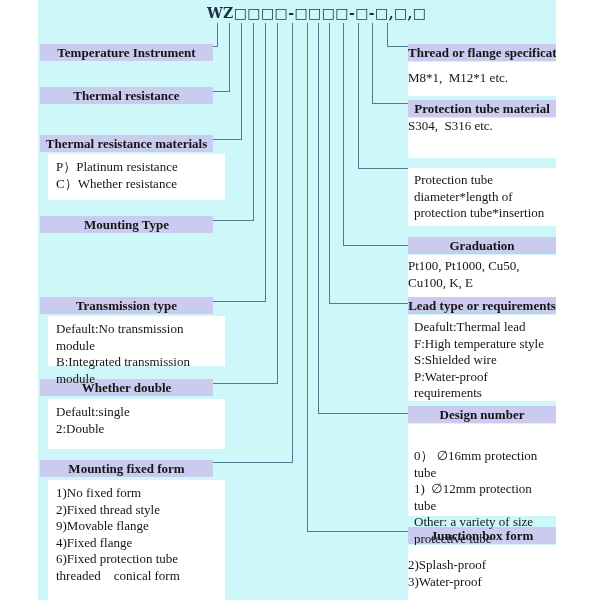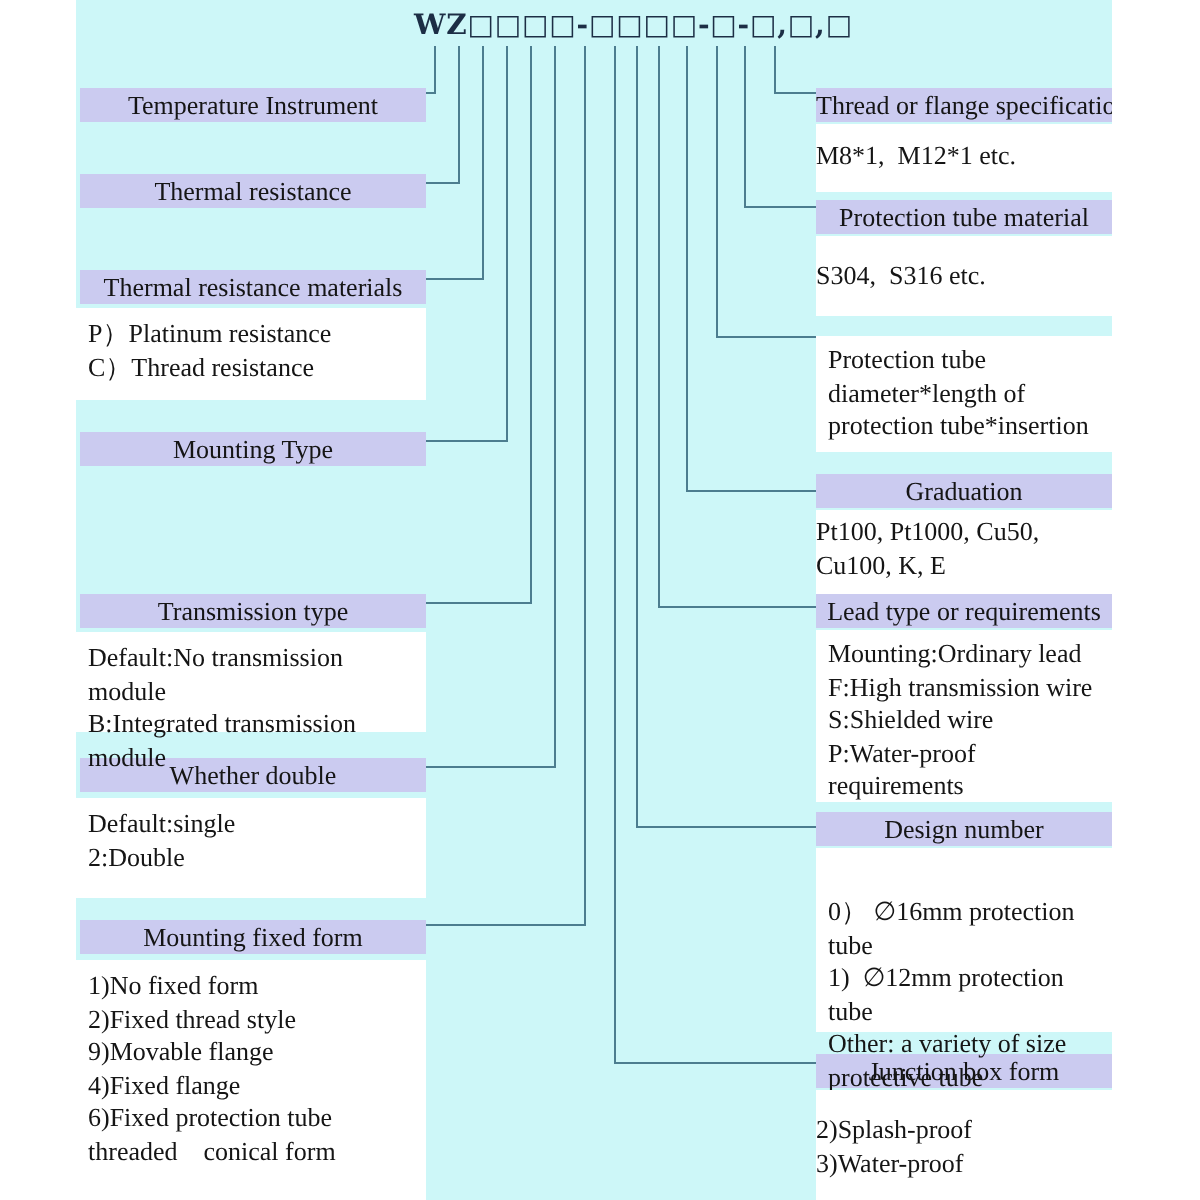--- a/index.html
+++ b/index.html
@@ -10,28 +10,28 @@
     color:#151515;font-size:13px;
   }
   .canvas{position:absolute;left:38px;top:0;width:518px;height:600px;background:#cdf7f8;}
   .code{
     position:absolute;left:207px;top:5px;width:200px;
     font-family:"DejaVu Serif",serif;font-size:14px;letter-spacing:0.4px;
     color:#1c2e45;font-weight:bold;white-space:nowrap;
   }
   .hdr{
     position:absolute;height:17px;line-height:17px;background:#cbcbf0;
-    text-align:center;white-space:nowrap;overflow:hidden;
+    text-align:center;white-space:nowrap;overflow:hidden;font-weight:bold;
   }
   .hdr-l{left:40px;width:173px;}
   .hdr-r{left:408px;width:148px;}
   .box{
     position:absolute;background:#ffffff;
   }
-  .box-l{left:36px;width:177px;padding:5px 0 0 8px;box-sizing:border-box;}
+  .box-l{left:48px;width:177px;padding:5px 0 0 8px;box-sizing:border-box;}
   .box-r{left:408px;width:148px;box-sizing:border-box;}
   .box .line{line-height:16.5px;white-space:pre-wrap;}
   .pad{padding:4px 2px 0 6px;}
   .center{text-align:left;}
   .vline{position:absolute;width:1px;background:#4c7d8f;}
   .hline{position:absolute;height:1px;background:#4c7d8f;}
 </style>
 </head>
 <body>
 
@@ -74,21 +74,21 @@
   <div class="hdr hdr-l" style="top:44px">Temperature Instrument</div>
   <div class="hdr hdr-l" style="top:87px">Thermal resistance</div>
   <div class="hdr hdr-l" style="top:135px">Thermal resistance materials</div>
   <div class="hdr hdr-l" style="top:216px">Mounting Type</div>
   <div class="hdr hdr-l" style="top:297px">Transmission type</div>
   <div class="hdr hdr-l" style="top:379px">Whether double</div>
   <div class="hdr hdr-l" style="top:460px">Mounting fixed form</div>
 
   <div class="box box-l" style="top:154px;height:46px">
       <div class="line">P）Platinum resistance</div>
-      <div class="line">C）Thread resistance</div>
+      <div class="line">C）Whether resistance</div>
     </div>
   <div class="box box-l" style="top:316px;height:50px">
       <div class="line">Default:No transmission module</div>
       <div class="line">B:Integrated transmission module</div>
     </div>
   <div class="box box-l" style="top:399px;height:50px">
       <div class="line">Default:single</div>
       <div class="line">2:Double</div>
     </div>
   <div class="box box-l" style="top:480px;height:120px">
@@ -103,32 +103,32 @@
   <div class="hdr hdr-r" style="top:44px">Thread or flange specification</div>
   <div class="hdr hdr-r" style="top:100px">Protection tube material</div>
   <div class="hdr hdr-r" style="top:297px">Lead type or requirements</div>
   <div class="hdr hdr-r" style="top:237px">Graduation</div>
   <div class="hdr hdr-r" style="top:406px">Design number</div>
   <div class="hdr hdr-r" style="top:527px">Junction box form</div>
 
   <div class="box box-r center" style="top:62px;height:34px;padding-top:8px">
       <div class="line">M8*1,  M12*1 etc.</div>
     </div>
-  <div class="box box-r center" style="top:118px;height:40px;padding-top:12px">
+  <div class="box box-r center" style="top:118px;height:40px;padding-top:0">
       <div class="line">S304,  S316 etc.</div>
     </div>
   <div class="box box-r pad" style="top:168px;height:58px">
       <div class="line">Protection tube diameter*length of protection tube*insertion</div>
     </div>
   <div class="box box-r center" style="top:255px;height:42px;padding-top:3px">
       <div class="line">Pt100, Pt1000, Cu50, Cu100, K, E</div>
     </div>
   <div class="box box-r pad" style="top:315px;height:86px">
-      <div class="line">Mounting:Ordinary lead</div>
-      <div class="line">F:High transmission wire</div>
+      <div class="line">Deafult:Thermal lead</div>
+      <div class="line">F:High temperature style</div>
       <div class="line">S:Shielded wire</div>
       <div class="line">P:Water-proof requirements</div>
     </div>
   <div class="box box-r pad" style="top:424px;height:92px;padding-top:24px">
       <div class="line">0） ∅16mm protection tube</div>
       <div class="line">1)  ∅12mm protection tube</div>
       <div class="line">Other: a variety of size protective tube</div>
     </div>
   <div class="box box-r center" style="top:545px;height:55px;padding-top:12px">
       <div class="line">2)Splash-proof</div>

